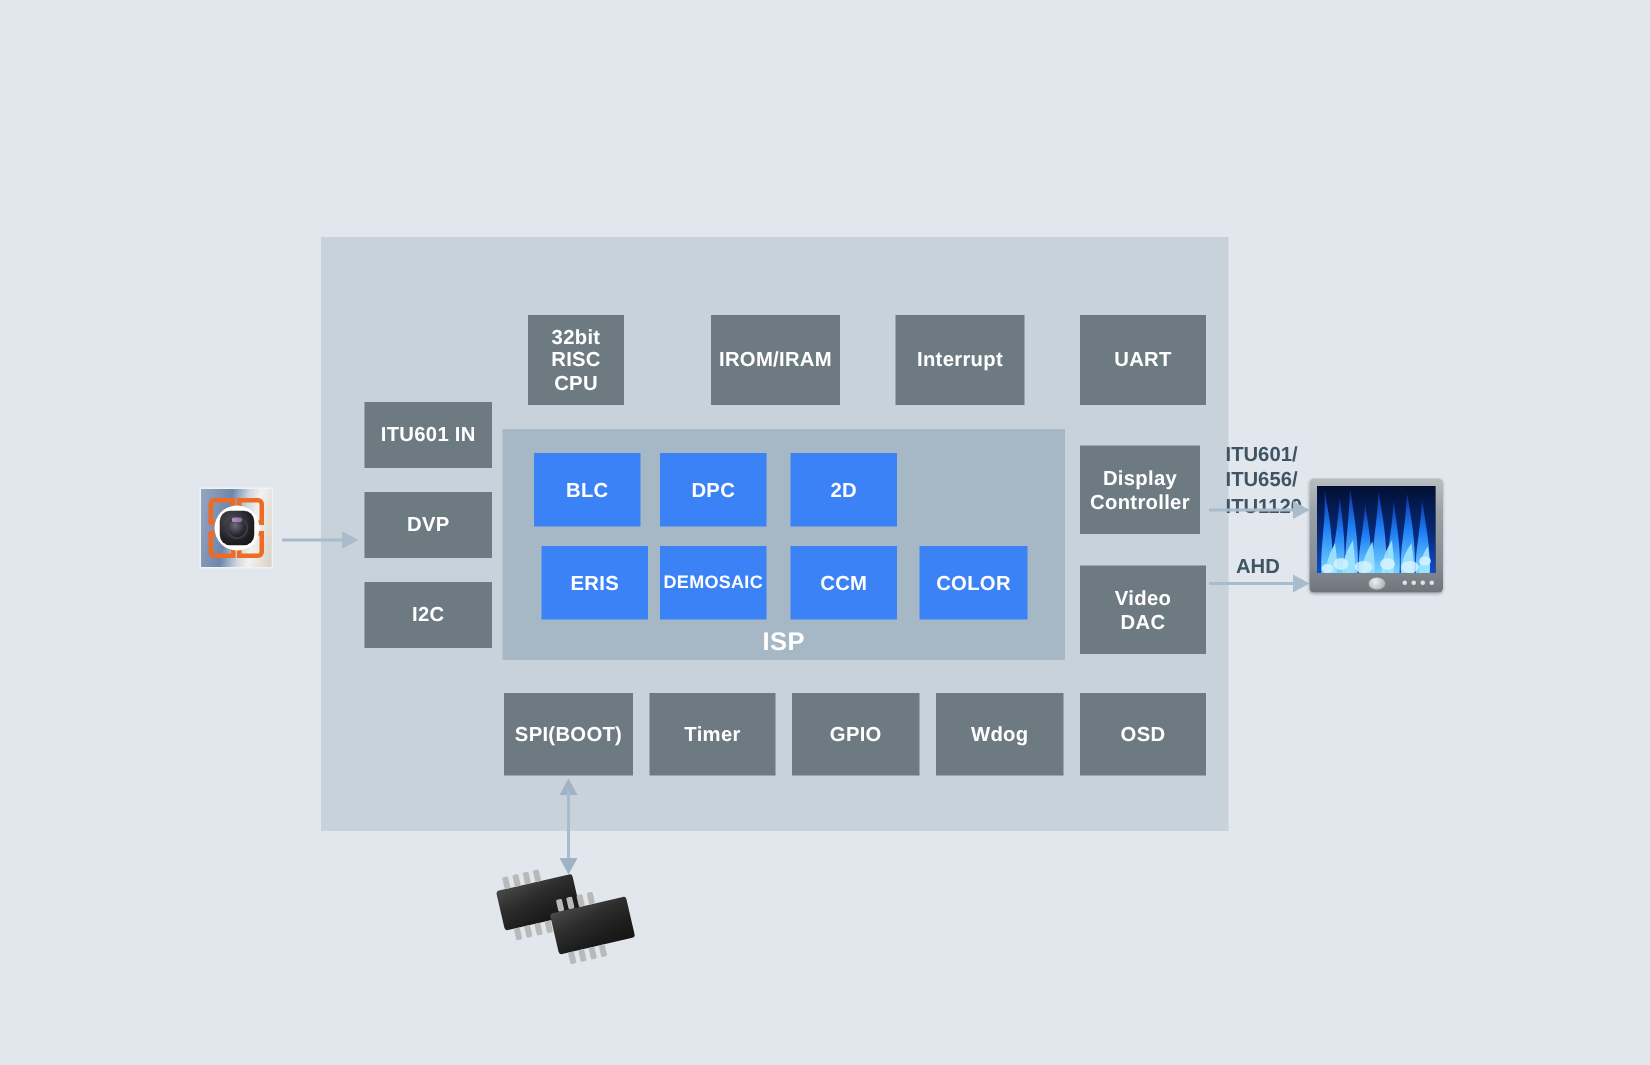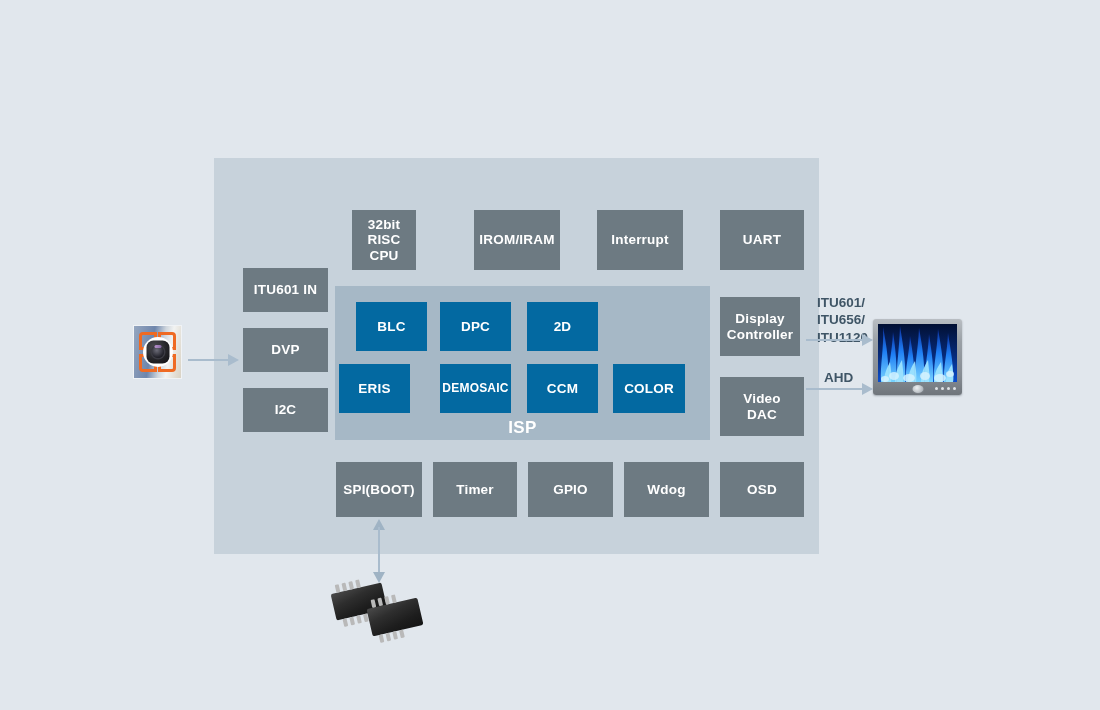--- a/index.html
+++ b/index.html
@@ -25,21 +25,21 @@
     color:#ffffff;
     display:flex;align-items:center;justify-content:center;
     text-align:center;
     font-weight:bold;
     font-size:13.5px;
     line-height:1.15;
     letter-spacing:.2px;
     white-space:pre-line;
     box-sizing:border-box;
   }
-  .blk.red{background:#0369a1;}
+  .blk.red{background:#3b82f6;}
 
   
   .isp-panel{
     position:absolute;left:335px;top:286px;width:375px;height:154px;
     background:#a6b8c6;
   }
   .isp-label{
     position:absolute;left:335px;top:417px;width:375px;height:22px;
     display:flex;align-items:center;justify-content:center;
     color:#ffffff;font-weight:bold;font-size:17px;
@@ -176,21 +176,21 @@
     <div class="blk" style="top:60px;">DVP</div>
     <div class="blk" style="top:120px;">I2C</div>
   </div>
 
   <div class="isp-panel"></div>
 
   <div class="blk red" style="left:356px;top:302px;width:71px;height:49px;">BLC</div>
   <div class="blk red" style="left:440px;top:302px;width:71px;height:49px;">DPC</div>
   <div class="blk red" style="left:527px;top:302px;width:71px;height:49px;">2D</div>
 
-  <div class="blk red" style="left:339px;top:364px;width:71px;height:49px;">ERIS</div>
+  <div class="blk red" style="left:361px;top:364px;width:71px;height:49px;">ERIS</div>
   <div class="blk red" style="left:440px;top:364px;width:71px;height:49px;font-size:12px;">DEMOSAIC</div>
   <div class="blk red" style="left:527px;top:364px;width:71px;height:49px;">CCM</div>
   <div class="blk red" style="left:613px;top:364px;width:72px;height:49px;">COLOR</div>
 
   <div class="isp-label">ISP</div>
 
   <div class="blk" style="left:720px;top:297px;width:80px;height:59px;">Display
 Controller</div>
   <div class="blk" style="left:720px;top:377px;width:84px;height:59px;">Video
 DAC</div>

